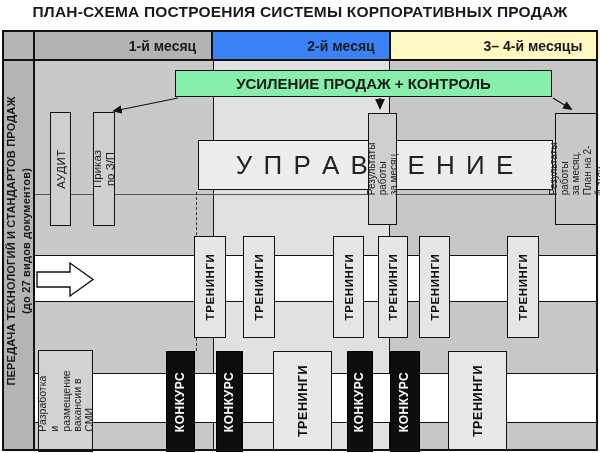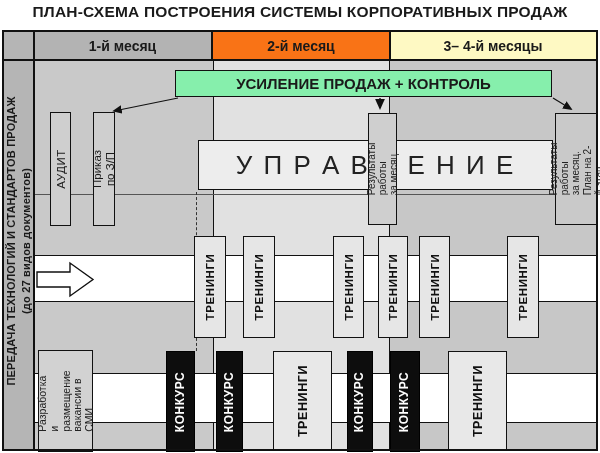--- a/index.html
+++ b/index.html
@@ -14,23 +14,23 @@
   }
   
   .frame{left:2px;top:30px;width:592px;height:417px;border:2px solid #111;}
   
   .bg{top:61px;height:388px;}
   .bg.c1{left:35px;width:178px;background:#c9c9c9;}
   .bg.c2{left:213px;width:177px;background:#e1e1e1;}
   .bg.c3{left:390px;width:206px;background:#c7c7c7;}
   
   .hcell{top:32px;height:27px;display:flex;align-items:center;justify-content:center;
-         font-size:14px;font-weight:bold;}
+         font-size:14px;font-weight:bold;padding-left:40px;}
   .hc1{left:33px;width:179px;background:#b3b3b3;}
-  .hc2{left:212px;width:178px;background:#f97316;}
+  .hc2{left:212px;width:178px;background:#3b82f6;}
   .hc3{left:390px;width:206px;background:#fef9c3;}
   .sidebar{left:4px;top:32px;width:29px;height:417px;background:#b5b5b5;}
   .sidebar .rot{
     position:absolute;top:50%;left:50%;transform:translate(-50%,-50%) rotate(-90deg);
     white-space:pre-line;text-align:center;font-size:11px;font-weight:bold;line-height:1.35;
     width:420px;letter-spacing:0.2px;
   }
   
   .vline{width:2px;background:#111;}
   .vthin{width:1px;background:#111;}

